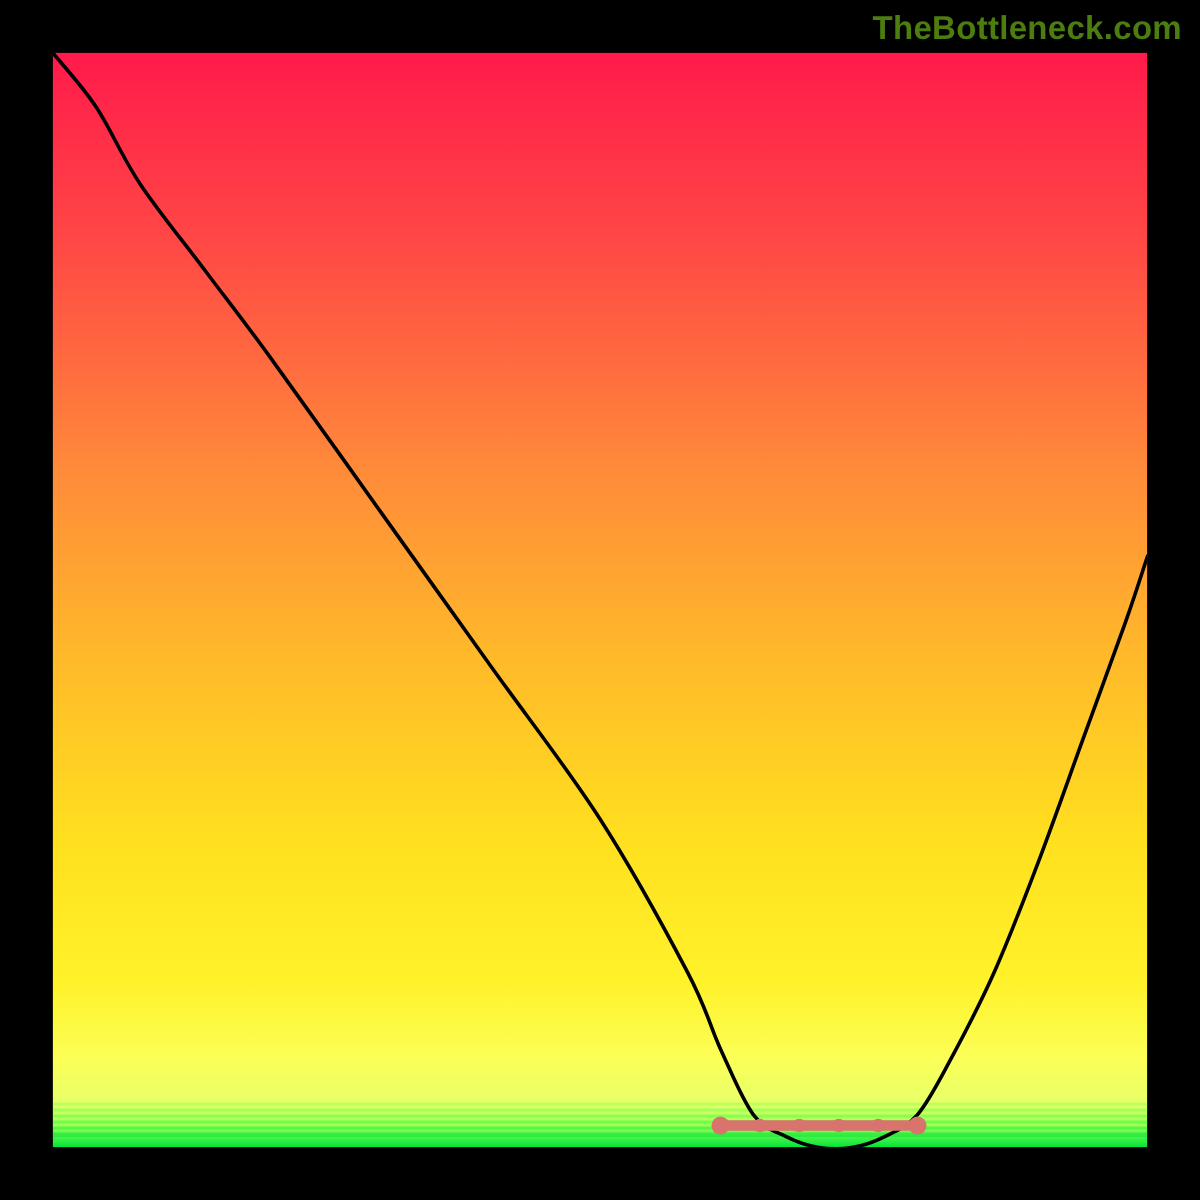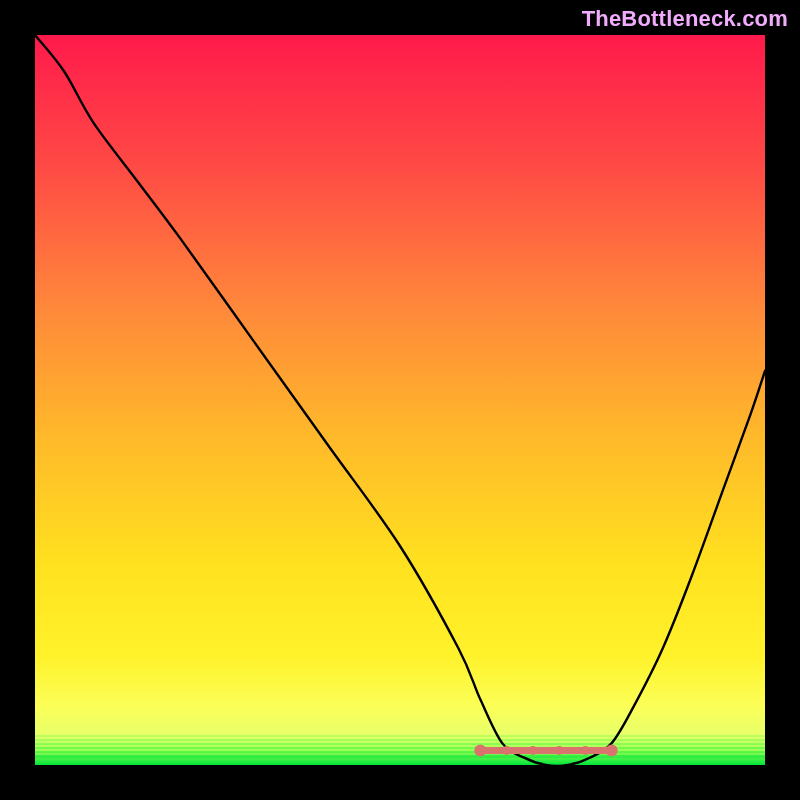--- a/index.html
+++ b/index.html
@@ -31,21 +31,21 @@
     width: 730px;
     height: 730px;
   }
   .watermark {
     position: absolute;
     top: 6px;
     right: 12px;
     font-family: Arial, Helvetica, sans-serif;
     font-size: 22px;
     font-weight: 600;
-    color: #f0abfc;
+    color: #4d7c0f;
     letter-spacing: 0.2px;
   }
 </style>
 </head>
 <body>
 
 <div class="frame">
 
   <div class="plot">
     <svg viewBox="0 0 730 730">

